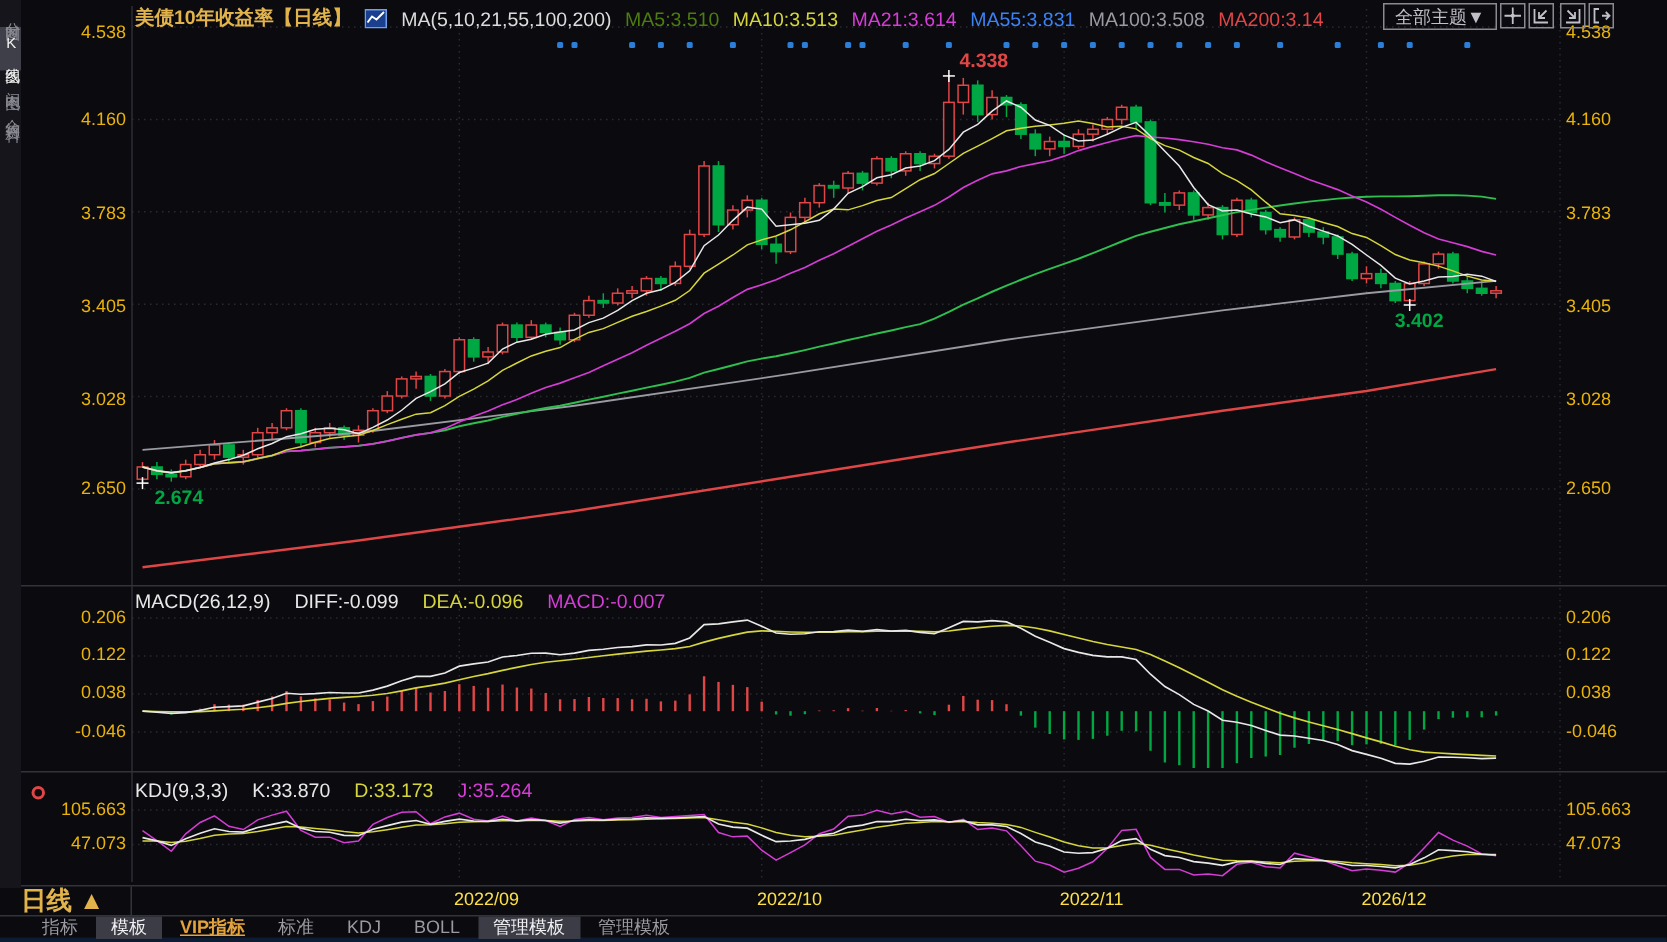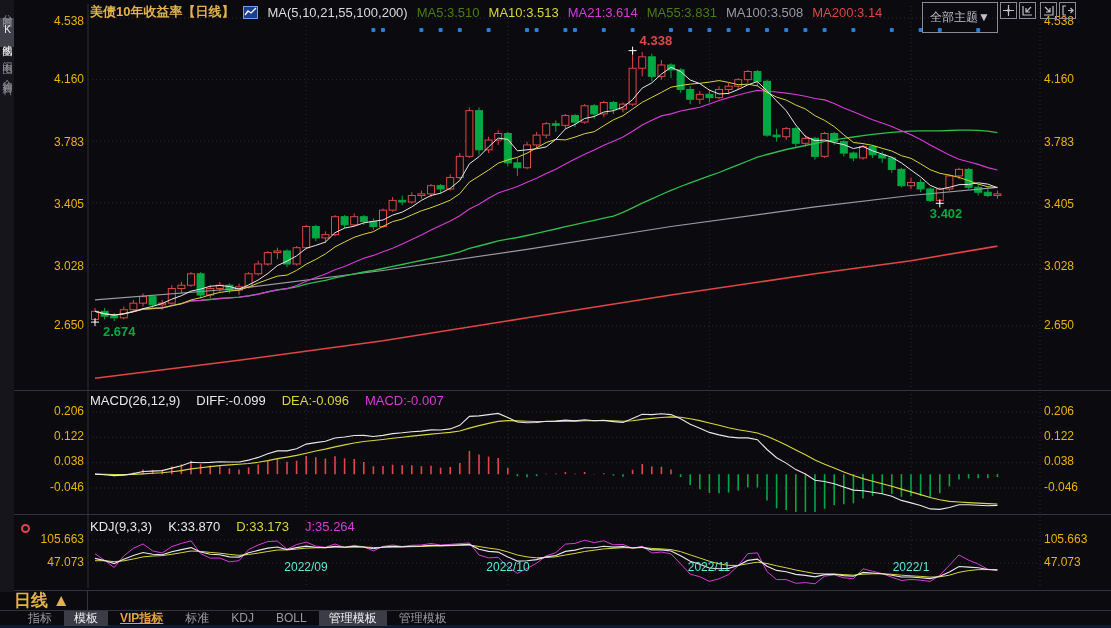--- a/index.html
+++ b/index.html
@@ -10,39 +10,39 @@
   .sidebar { position:absolute; left:0; top:0; width:14px; height:592px; background:#15151b; z-index:5; }
   .side-tab { writing-mode:vertical-lr; text-orientation:upright; width:14px;
               font-size:10px; color:#8a8a92; padding:6px 0; letter-spacing:2px; cursor:pointer; line-height:14px; text-align:center;}
   .side-tab.active { background:#3f3f4a; color:#f0f0f0; }
   
   .hdr { position:absolute; left:90px; top:3px; height:18px; display:flex; align-items:center; gap:9px;
          white-space:nowrap; font-size:13px; z-index:6;text-align:center; }
   .title { color:#e3b34b; font-weight:bold; }
   .chart-ico { width:15px; height:13px; display:inline-block; }
   .ma-f { color:#dcdcdc; }
-  .ma5{color:#4d7c0f}.ma10{color:#d6d63c}.ma21{color:#d63cd6}.ma55{color:#4d7c0f}.ma100{color:#9a9aa2}.ma200{color:#e04646}
-  .theme-btn { position:absolute; left:922px; top:2px; height:31px; line-height:15px; padding:0 7px;
+  .ma5{color:#4d7c0f}.ma10{color:#d6d63c}.ma21{color:#d63cd6}.ma55{color:#3b82f6}.ma100{color:#9a9aa2}.ma200{color:#e04646}
+  .theme-btn { position:absolute; left:922px; top:2px; height:18px; line-height:15px; padding:0 7px;
                border:1px solid #8a8a92; color:#c0c0c8; font-size:12px; background:transparent; cursor:pointer; z-index:6;}
   .tool-btn { position:absolute; top:2px; width:17px; height:17px; border:1px solid #8a8a92; background:transparent;
               cursor:pointer; padding:1px; z-index:6; }
   
   .axlbl { position:absolute; font-size:12px; color:#eab308; height:15px; line-height:15px; z-index:4; }
   .axl { left:0; width:84px; text-align:right; }
   .axr { left:1044px; width:64px; text-align:left; }
   
   .panel-hdr { position:absolute; display:flex; gap:16px; font-size:13px; white-space:nowrap; z-index:6; }
   .c-white{color:#e8e8e8}.c-yel{color:#d6d63c}.c-mag{color:#d63cd6}
   
   .hline { position:absolute; left:0; width:1111px; height:1px; background:#33333d; z-index:3; }
   .bottom-strip { position:absolute; left:0; top:625px; width:1111px; height:3px; background:#0d1b33; }
   
   .period-cell { position:absolute; left:14px; top:591px; width:74px; height:19px; border-right:1px solid #34343e;
                  color:#e3b34b; font-weight:bold; font-size:17px; text-align:left; line-height:19px; cursor:pointer; z-index:5;}
-  .tlabel { position:absolute; top:560px; width:80px; text-align:center; font-size:12px; color:#5eead4; z-index:4; }
+  .tlabel { position:absolute; top:592px; width:80px; text-align:right; font-size:12px; color:#fde047; z-index:4; }
   
   .tabs { position:absolute; left:14px; top:611px; height:15px; display:flex; align-items:stretch; gap:2px; padding-left:4px; z-index:5;text-align:right; }
   .tab { font-size:12px; line-height:15px; padding:0 10px; color:#9a9aa0; cursor:pointer; white-space:nowrap; }
   .tab.active { background:#3c3c46; color:#f0f0f2; }
   .tab.vip { color:#e3a33c; font-weight:bold;text-decoration:underline; }
   
   #chart-svg { position:absolute; left:0; top:0; z-index:2; }
   .kdj-ico { position:absolute; left:21px; top:524px; width:9px; height:9px; border:2px solid #e04646;
              border-radius:50%; z-index:6; }
 </style>
@@ -609,21 +609,21 @@
 
 <div class="hline" style="top:390px"></div>
 <div class="hline" style="top:514px"></div>
 <div class="hline" style="top:590px"></div>
 <div class="hline" style="top:610px"></div>
 
 <div class="period-cell">日线 ▲</div>
 <div class="tlabel" style="left:266px">2022/09</div>
 <div class="tlabel" style="left:468px">2022/10</div>
 <div class="tlabel" style="left:669px">2022/11</div>
-<div class="tlabel" style="left:871px">2022/1</div>
+<div class="tlabel" style="left:871px">2026/12</div>
 
 <div class="tabs">
   <div class="tab">指标</div>
   <div class="tab active">模板</div>
   <div class="tab vip">VIP指标</div>
   <div class="tab">标准</div>
   <div class="tab">KDJ</div>
   <div class="tab">BOLL</div>
   <div class="tab active">管理模板</div>
   <div class="tab">管理模板</div>

